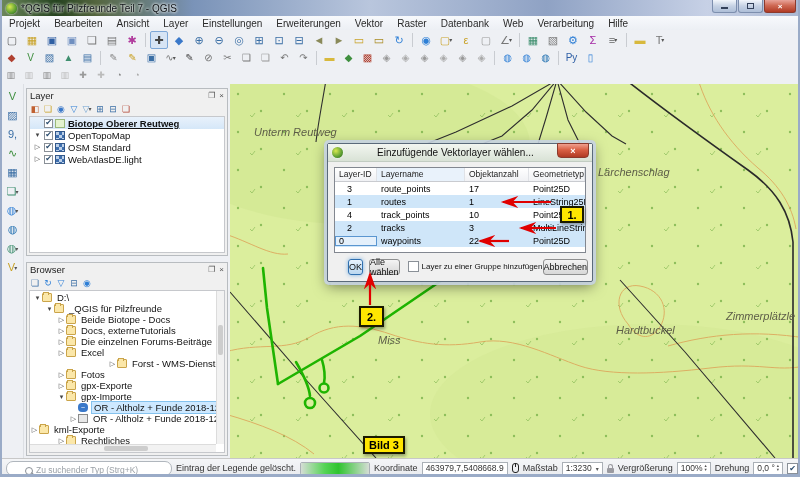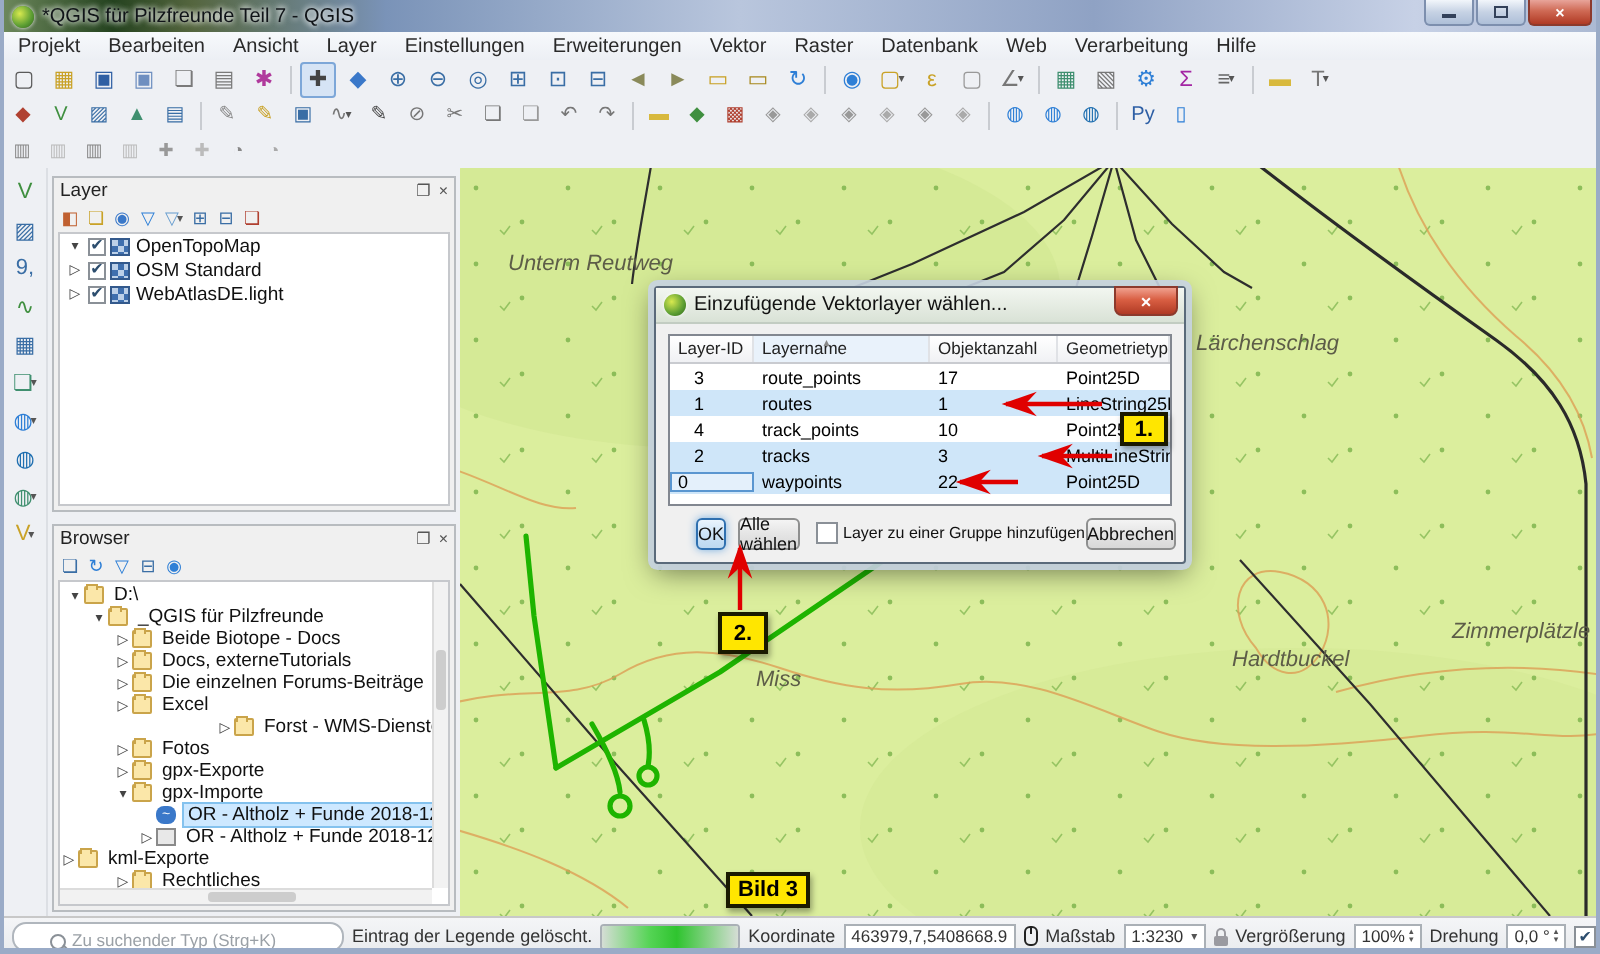--- a/index.html
+++ b/index.html
@@ -71,21 +71,21 @@
   .hscroll{position:absolute;left:0;bottom:0;height:7px;width:calc(100% - 8px);background:#f2f2f2;border-top:1px solid #dcdcdc;}
   .hthumb{position:absolute;top:1px;bottom:1px;left:40%;width:44px;background:#cdcdcd;border-radius:2px;}
   
   .map{position:absolute;left:228px;top:84px;width:572px;height:374px;background:#dbee9d;overflow:hidden;}
   .map-label{position:absolute;font-size:11px;font-style:italic;color:#5d5d48;white-space:nowrap;}
   
   .dialog{position:absolute;left:325px;top:143px;width:266px;height:139px;z-index:50;
     background:#f0f0f0;border:1px solid #5a6a7a;box-shadow:0 0 0 3px rgba(200,212,226,.9),0 4px 14px rgba(0,0,0,.5);
     border-radius:2px;display:flex;flex-direction:column;box-sizing:border-box;}
   .dtitle{height:17px;display:flex;align-items:center;background:linear-gradient(#f2f6f0,#d9e2d6);
-    border-bottom:1px solid #c2ccc2;padding:0 4px;flex:none;position:relative;}
+    border-bottom:1px solid #c2ccc2;padding:0 4px;flex:none;position:relative;gap:30px;}
   .dtitle .qgis-logo{margin:0 4px 0 0;}
   .dtitle-text{font-size:10px;color:#111;}
   .dclose{position:absolute;right:3px;top:-1px;width:30px;height:13px;border:1px solid #8c3a2c;border-radius:0 0 4px 4px;
     background:linear-gradient(#f0a08e,#d95f43 45%,#b03a24);color:#fff;font-size:9px;font-weight:bold;
     display:flex;align-items:center;justify-content:center;}
   .dbody{flex:1;display:flex;flex-direction:column;padding:5px 6px 6px 6px;}
   .dtable{background:#fff;border:1px solid #828790;height:84px;flex:none;font-size:9px;overflow:hidden;}
   .dhead,.drow{display:grid;grid-template-columns:42px 88px 64px 1fr;height:13px;align-items:center;}
   .dhead{background:linear-gradient(#ffffff,#f0f1f4);border-bottom:1px solid #c9cbd0;font-size:8.5px;color:#222;}
   .dhead span{padding-left:4px;border-right:1px solid #e0e2e6;height:13px;line-height:13px;}
@@ -333,20 +333,26 @@
           <span class="sbtn" style="color: rgb(201, 162, 39);">❏</span>
           <span class="sbtn" style="color: rgb(58, 120, 201);">◉</span>
           <span class="sbtn" style="color: rgb(46, 127, 214);">▽</span>
           <span class="sbtn" style="color: rgb(106, 159, 208);">▽<span class="ddm">▾</span></span>
           <span class="sbtn" style="color: rgb(58, 110, 165);">⊞</span>
           <span class="sbtn" style="color: rgb(58, 110, 165);">⊟</span>
           <span class="sbtn" style="color: rgb(176, 64, 48);">❏</span>
         </div>
       <div class="panel-body">
 
+      <div class="lrow sel bold">
+            <span class="exp"></span>
+            <span class="chk"></span>
+            <span class="node-icon sym-rect"></span>
+            <span class="lbl">Biotope Oberer Reutweg</span>
+          </div>
           <div class="lrow">
             <span class="exp">▾</span>
             <span class="chk"></span>
             <span class="node-icon ras"></span>
             <span class="lbl">OpenTopoMap</span>
           </div>
           <div class="lrow">
             <span class="exp">▷</span>
             <span class="chk"></span>
             <span class="node-icon ras"></span>

